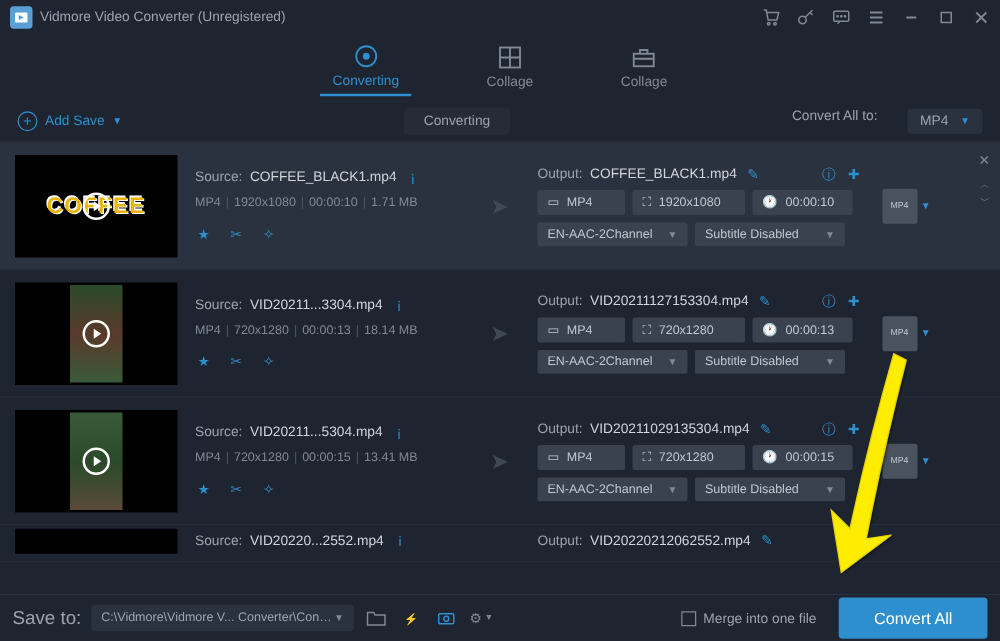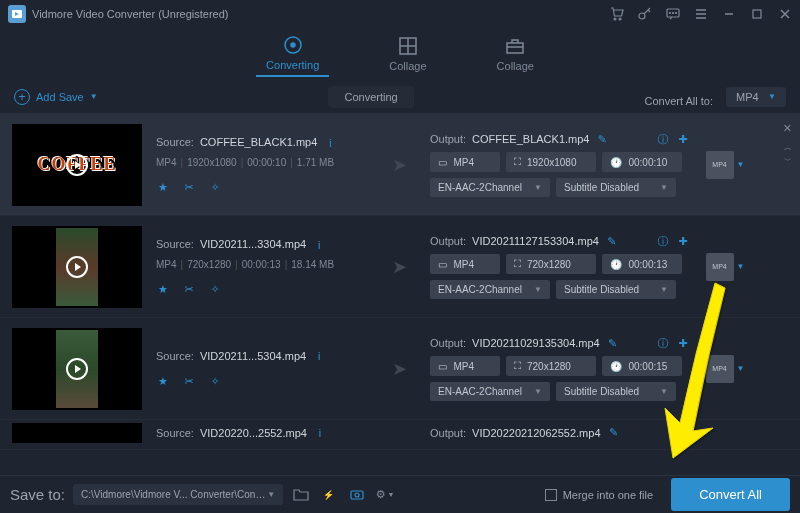--- a/index.html
+++ b/index.html
@@ -14,27 +14,27 @@
 .nav-item{display:flex;flex-direction:column;align-items:center;gap:4px;cursor:pointer;padding:4px 10px;color:#808896}
 .nav-item.active{color:#2e8fce;border-bottom:2px solid #2e8fce}
 .nav-icon{width:20px;height:20px;display:flex;align-items:center;justify-content:center}
 .nav-label{font-size:11px}
 .toolbar{height:34px;display:flex;align-items:center;padding:0 14px;justify-content:space-between;border-bottom:1px solid #2a3240}
 .add-btn{display:flex;align-items:center;gap:6px;cursor:pointer;color:#2e8fce}
 .plus-circle{width:16px;height:16px;border:1.5px solid #2e8fce;border-radius:50%;display:flex;align-items:center;justify-content:center;font-size:12px;line-height:1}
 .tab-group{display:flex;gap:0;background:#252c38;border-radius:4px}
 .tab{padding:5px 16px;cursor:pointer;border-radius:4px;font-size:11px}
 .tab.active{background:#353d4a;color:#d1d5db}
-.convert-to{display:flex;align-items:flex-end;gap:13px}
+.convert-to{display:flex;align-items:flex-start;gap:24px}
 .dropdown{background:#2a3240;padding:4px 10px;border-radius:3px;display:flex;align-items:center;gap:8px;cursor:pointer;min-width:60px;justify-content:space-between}
 .list{height:336px;overflow:hidden}
 .row{height:102px;display:flex;align-items:center;padding:8px 12px;border-bottom:1px solid #252c38;gap:10px;position:relative}
 .row.sel{background:#2a3240}
 .thumb{width:130px;height:82px;background:#000;display:flex;align-items:center;justify-content:center;position:relative;flex-shrink:0}
-.thumb-text{color:#c2410c;font-weight:bold;font-family:Liberation Serif, serif;font-size:18px;letter-spacing:1px}
+.thumb-text{color:#eab308;font-weight:bold;font-family:Liberation Sans, sans-serif;font-size:18px;letter-spacing:1px}
 .play-circle{position:absolute;width:22px;height:22px;border:2px solid #fff;border-radius:50%;display:flex;align-items:center;justify-content:center}
 .play-tri{width:0;height:0;border-left:6px solid #fff;border-top:4px solid transparent;border-bottom:4px solid transparent;margin-left:2px}
 .source{width:230px;display:flex;flex-direction:column;gap:8px;padding-left:4px}
 .src-line{display:flex;align-items:center;gap:6px}
 .src-label{color:#9ca3af}
 .src-name{color:#d1d5db}
 .meta{color:#808896;font-size:10px}
 .sep{color:#555;margin:0 4px}
 .icon-row{display:flex;gap:12px;margin-top:4px}
 .sm-icon{width:14px;height:14px;cursor:pointer;color:#2e8fce;display:flex;align-items:center;justify-content:center}
@@ -294,20 +294,21 @@
         <div class="play-circle">
           <div class="play-tri"></div>
         </div>
       </div>
     <div class="source">
       <div class="src-line">
           <span class="src-label">Source:</span>
           <span class="src-name">VID20211...5304.mp4</span>
           <span class="sm-icon">ℹ</span>
         </div>
+      <div class="meta"><span>MP4</span><span class="sep">|</span><span>720x1280</span><span class="sep">|</span><span>00:00:15</span><span class="sep">|</span><span>13.41 MB</span></div>
       <div class="icon-row">
           <div class="sm-icon">★</div>
           <div class="sm-icon">✂</div>
           <div class="sm-icon">✧</div>
         </div>
     </div>
     <div class="arrow">➤</div>
     <div class="output">
       <div class="out-line">
           <span class="src-label">Output:</span>

